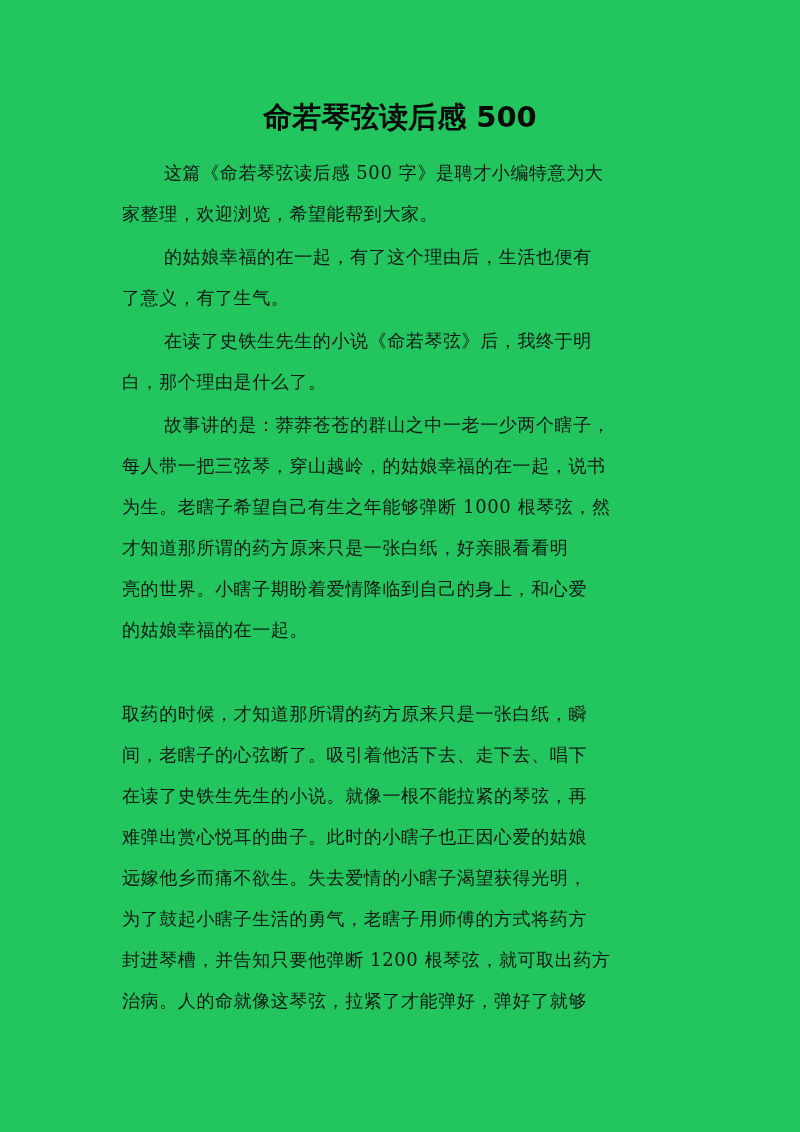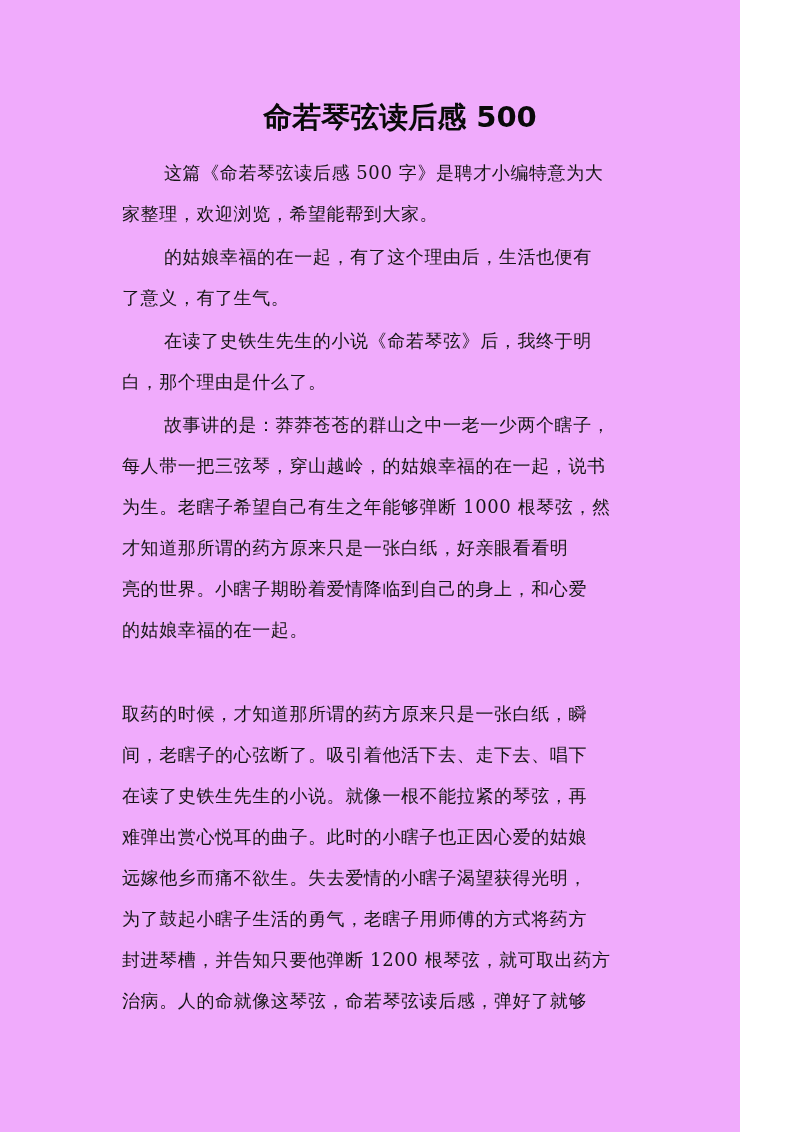--- a/index.html
+++ b/index.html
@@ -1,18 +1,18 @@
 <!DOCTYPE html>
 <html><head>
 <meta charset="utf-8">
 <style>
   html, body { margin: 0; padding: 0; background: #ffffff; }
   body { width: 800px; height: 1132px; position: relative; overflow: hidden;
          font-family: "DejaVu Serif", "Liberation Serif", serif; color: #111111; }
-  .page { position: absolute; left: 0; top: 0; width: 740px; height: 1132px; background: #f0abfc; }
+  .page { position: absolute; left: 0; top: 0; width: 800px; height: 1132px; background: #22c55e; }
   .title { position: absolute; left: 0; top: 98px; width: 800px; text-align: center;
            font-family: "DejaVu Sans", "Liberation Sans", sans-serif;
            font-size: 29px; font-weight: bold; letter-spacing: 0px; color: #0a0a0a; }
   .line { position: absolute; left: 122px; width: 560px; font-size: 18px; line-height: 26px;
           white-space: nowrap; color: #161616; letter-spacing: 0.6px; }
   .line.indent { left: 164px; }
 </style>
 </head>
 <body>
 
@@ -35,14 +35,14 @@
   <div class="line" style="top:576px">亮的世界。小瞎子期盼着爱情降临到自己的身上，和心爱</div>
   <div class="line" style="top:617px">的姑娘幸福的在一起。</div>
 
   <div class="line" style="top:701px">取药的时候，才知道那所谓的药方原来只是一张白纸，瞬</div>
   <div class="line" style="top:742px">间，老瞎子的心弦断了。吸引着他活下去、走下去、唱下</div>
   <div class="line" style="top:783px">在读了史铁生先生的小说。就像一根不能拉紧的琴弦，再</div>
   <div class="line" style="top:824px">难弹出赏心悦耳的曲子。此时的小瞎子也正因心爱的姑娘</div>
   <div class="line" style="top:865px">远嫁他乡而痛不欲生。失去爱情的小瞎子渴望获得光明，</div>
   <div class="line" style="top:906px">为了鼓起小瞎子生活的勇气，老瞎子用师傅的方式将药方</div>
   <div class="line" style="top:947px">封进琴槽，并告知只要他弹断 1200 根琴弦，就可取出药方</div>
-  <div class="line" style="top:988px">治病。人的命就像这琴弦，命若琴弦读后感，弹好了就够</div>
+  <div class="line" style="top:988px">治病。人的命就像这琴弦，拉紧了才能弹好，弹好了就够</div>
 </div>
 
 </body></html>

